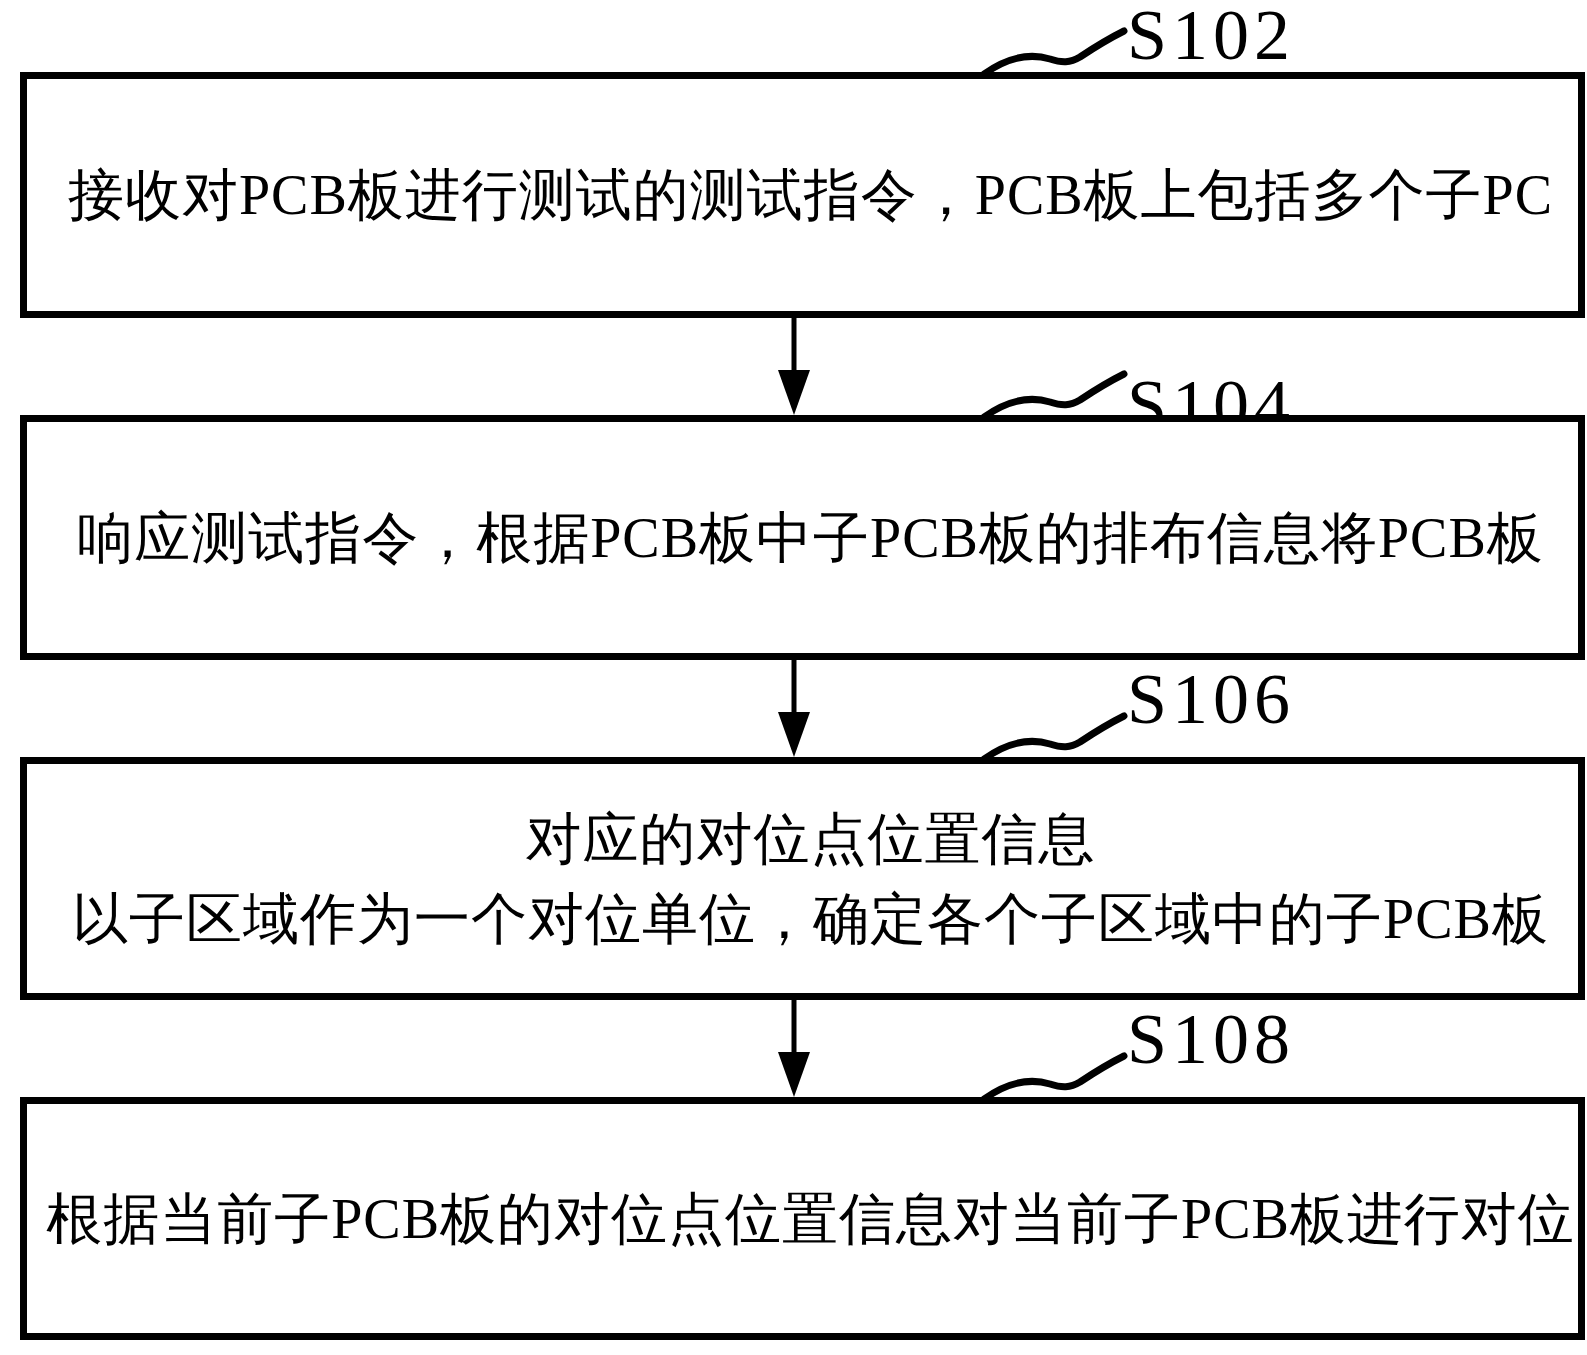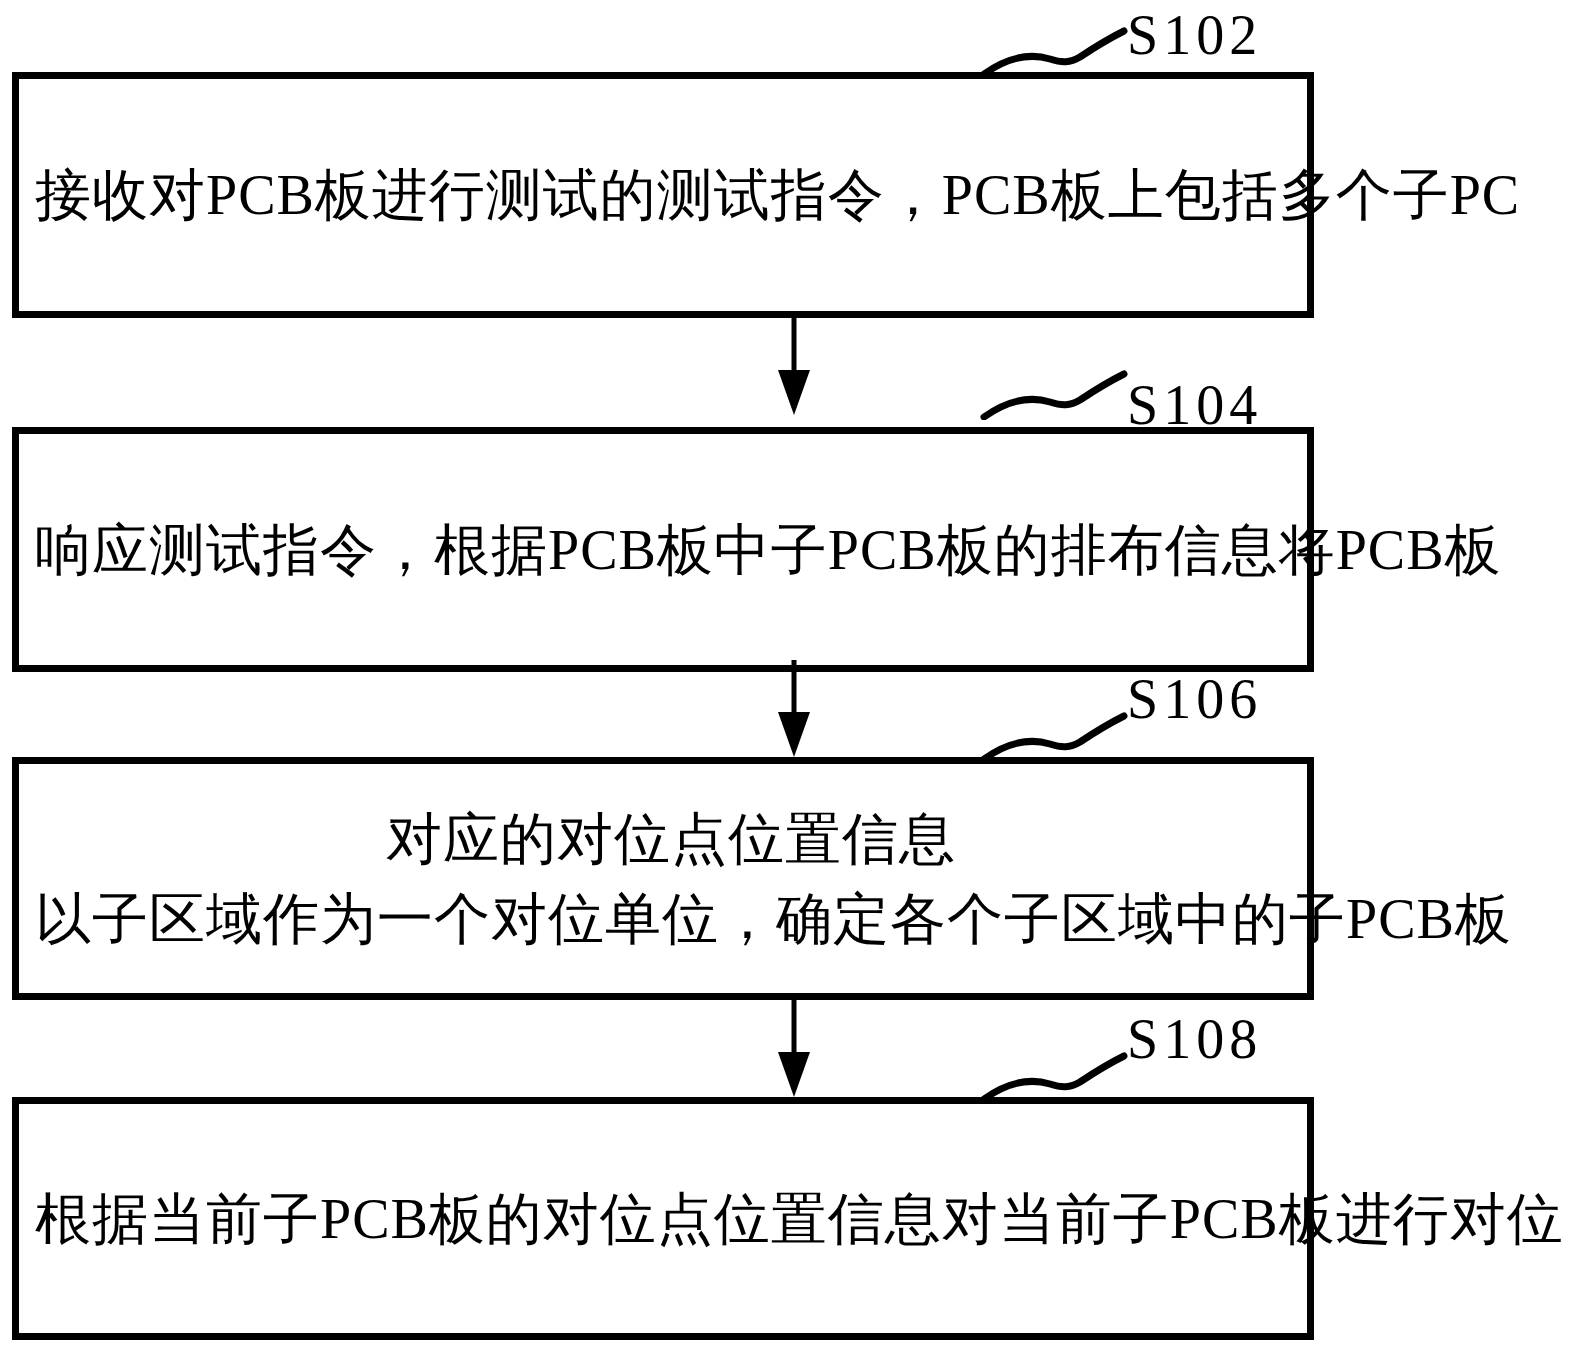--- a/index.html
+++ b/index.html
@@ -11,32 +11,32 @@
     position: relative;
     width: 1587px;
     height: 1355px;
     background: #ffffff;
     font-family: "Liberation Serif", "DejaVu Serif", serif;
     color: #000000;
     overflow: hidden;
   }
   .flow-box {
     position: absolute;
-    left: 12px;
-    width: 1302px;
+    left: 20px;
+    width: 1565px;
     border: 7px solid #000000;
     box-sizing: border-box;
     background: #ffffff;
     display: flex;
     align-items: center;
     justify-content: center;
     padding-left: 16px;
   }
   .box-1 { top: 72px;   height: 246px; }
-  .box-2 { top: 415px;  height: 245px; margin-top: 12px; }
+  .box-2 { top: 415px;  height: 245px; }
   .box-3 { top: 757px;  height: 243px; }
   .box-4 { top: 1097px; height: 243px; }
   .box-text {
     width: 100%;
     text-align: center;
     font-size: 56px;
     line-height: 80px;
     letter-spacing: 1px;
     white-space: nowrap;
   }
@@ -68,21 +68,21 @@
     width: 0;
     height: 0;
     border-left: 16px solid transparent;
     border-right: 16px solid transparent;
     border-top: 45px solid #000000;
   }
 
   .step-label {
     position: absolute;
     left: 1127px;
-    font-size: 56px;
+    font-size: 72px;
     line-height: 54px;
     letter-spacing: 5px;
     font-family: "Liberation Serif", "DejaVu Serif", serif;
   }
   .label-1 { top: 8px; }
   .label-2 { top: 346px; margin-top: 32px; }
   .label-3 { top: 672px; }
   .label-4 { top: 1012px; }
 
   .squiggle {

